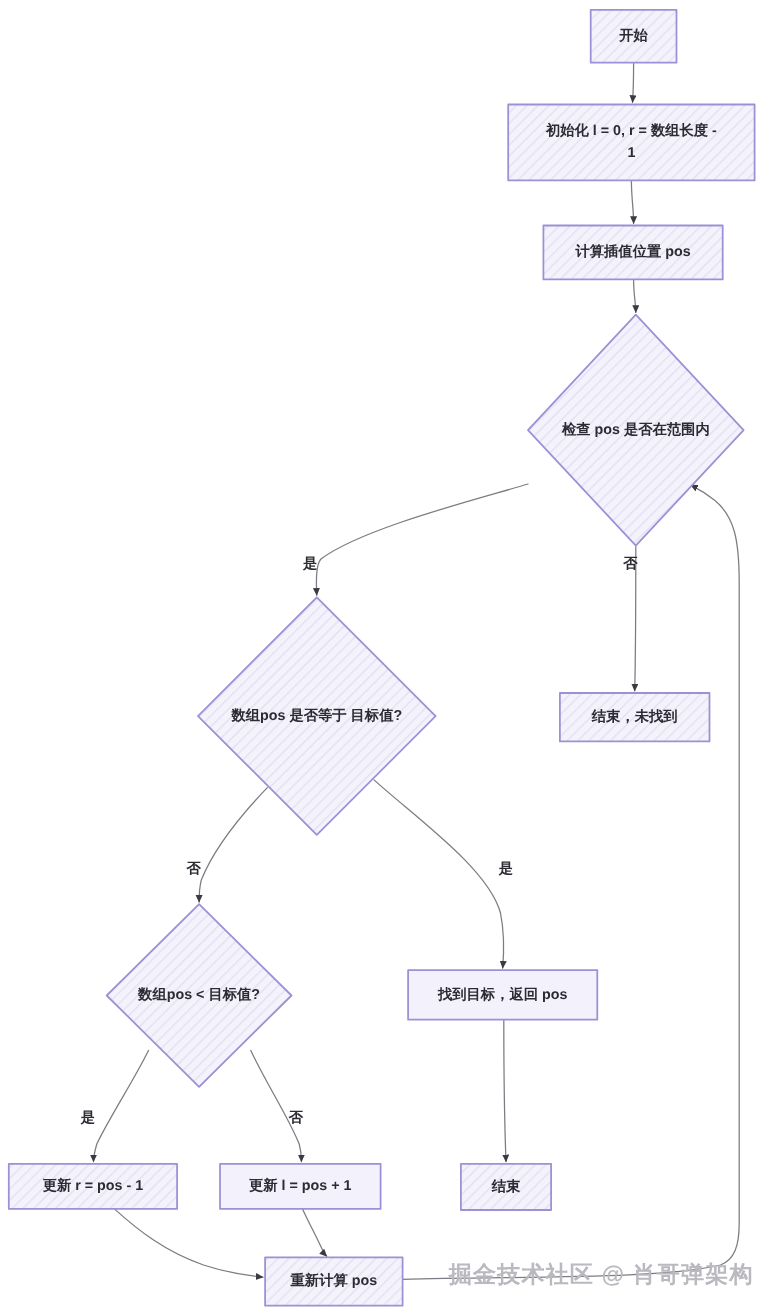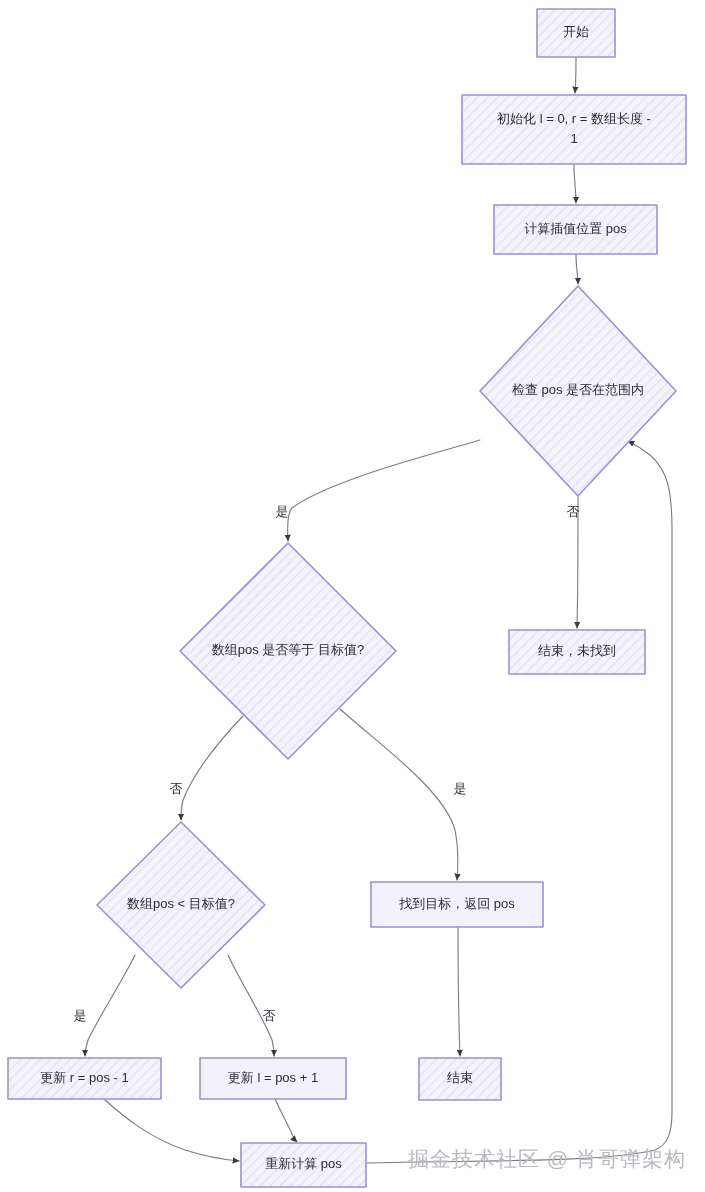--- a/index.html
+++ b/index.html
@@ -12,20 +12,21 @@
     height: 1192px;
     font-family: "Liberation Sans", sans-serif;
     overflow: hidden;
     position: relative;
   }
   #flow-root {
     position: absolute;
     left: 0; top: 0;
     width: 594px;
     height: 1192px;
+    font-weight: bold;
   }
   svg.flow-canvas {
     display: block;
     width: 705px;
     height: 1192px;
   }
   .node-shape {
     fill: url(#hatchFill);
     stroke: #9a91d6;
     stroke-width: 1.6;

